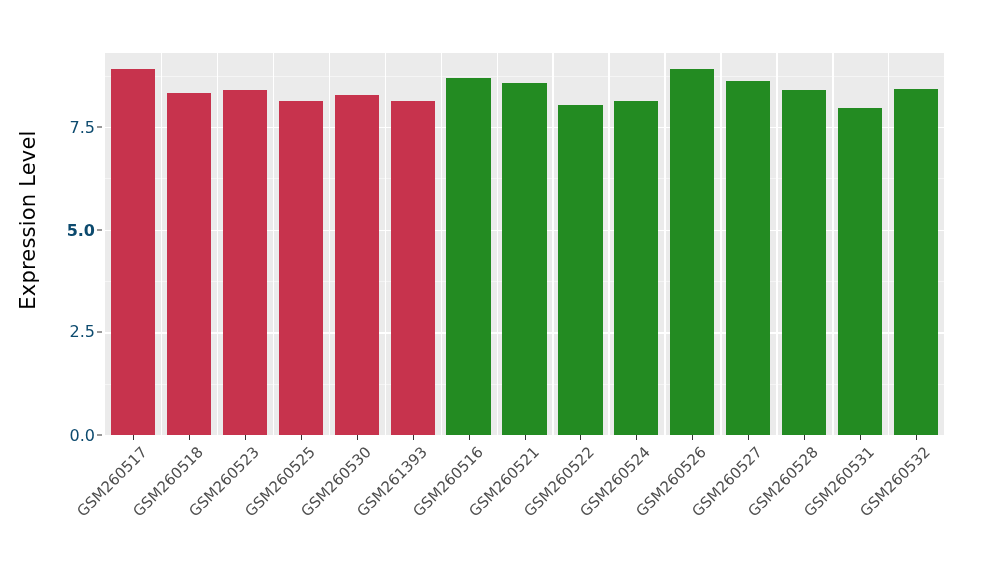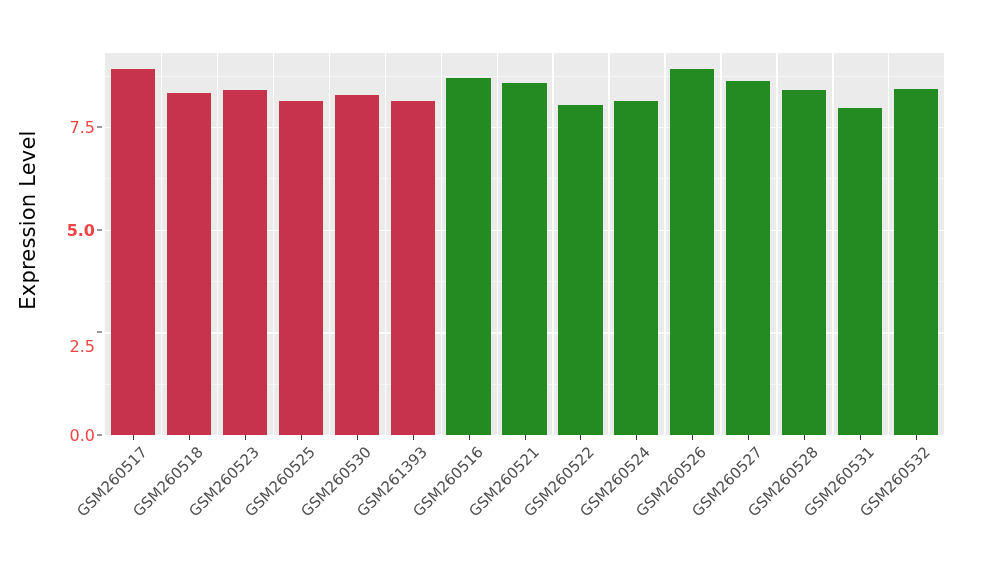--- a/index.html
+++ b/index.html
@@ -46,21 +46,21 @@
     left: 56px;
     top: 53px;
     width: 48px;
     height: 382px;
   }
   .y-tick {
     position: absolute;
     right: 9px;
     transform: translateY(-50%);
     font-size: 16px;
-    color: #ef4444;
+    color: #0c4a6e;
     white-space: nowrap;
     text-align: right;
   }
   .y-tick-mark {
     position: absolute;
     right: 2px;
     width: 5px;
     height: 1px;
     background: #333333;
     transform: translateY(-50%);
@@ -144,21 +144,21 @@
 
 <div id="chart-root">
 
   <div id="y-axis-title">
     <span class="vtext">Expression Level</span>
   </div>
 
   <div id="y-axis-ticks">
       <div class="y-tick" style="top: 382px;">0.0</div>
       <div class="y-tick-mark" style="top: 382px;"></div>
-      <div class="y-tick" style="top: 293px;">2.5</div>
+      <div class="y-tick" style="top: 278px;">2.5</div>
       <div class="y-tick-mark" style="top: 279.312px;"></div>
       <div class="y-tick" style="top: 176.624px; font-weight: bold;">5.0</div>
       <div class="y-tick-mark" style="top: 176.624px;"></div>
       <div class="y-tick" style="top: 73.9355px;">7.5</div>
       <div class="y-tick-mark" style="top: 73.9355px;"></div>
     </div>
 
   <div id="plot-panel">
     <div id="grid-layer">
         <div class="gridline-minor" style="top: 330.656px;"></div>

